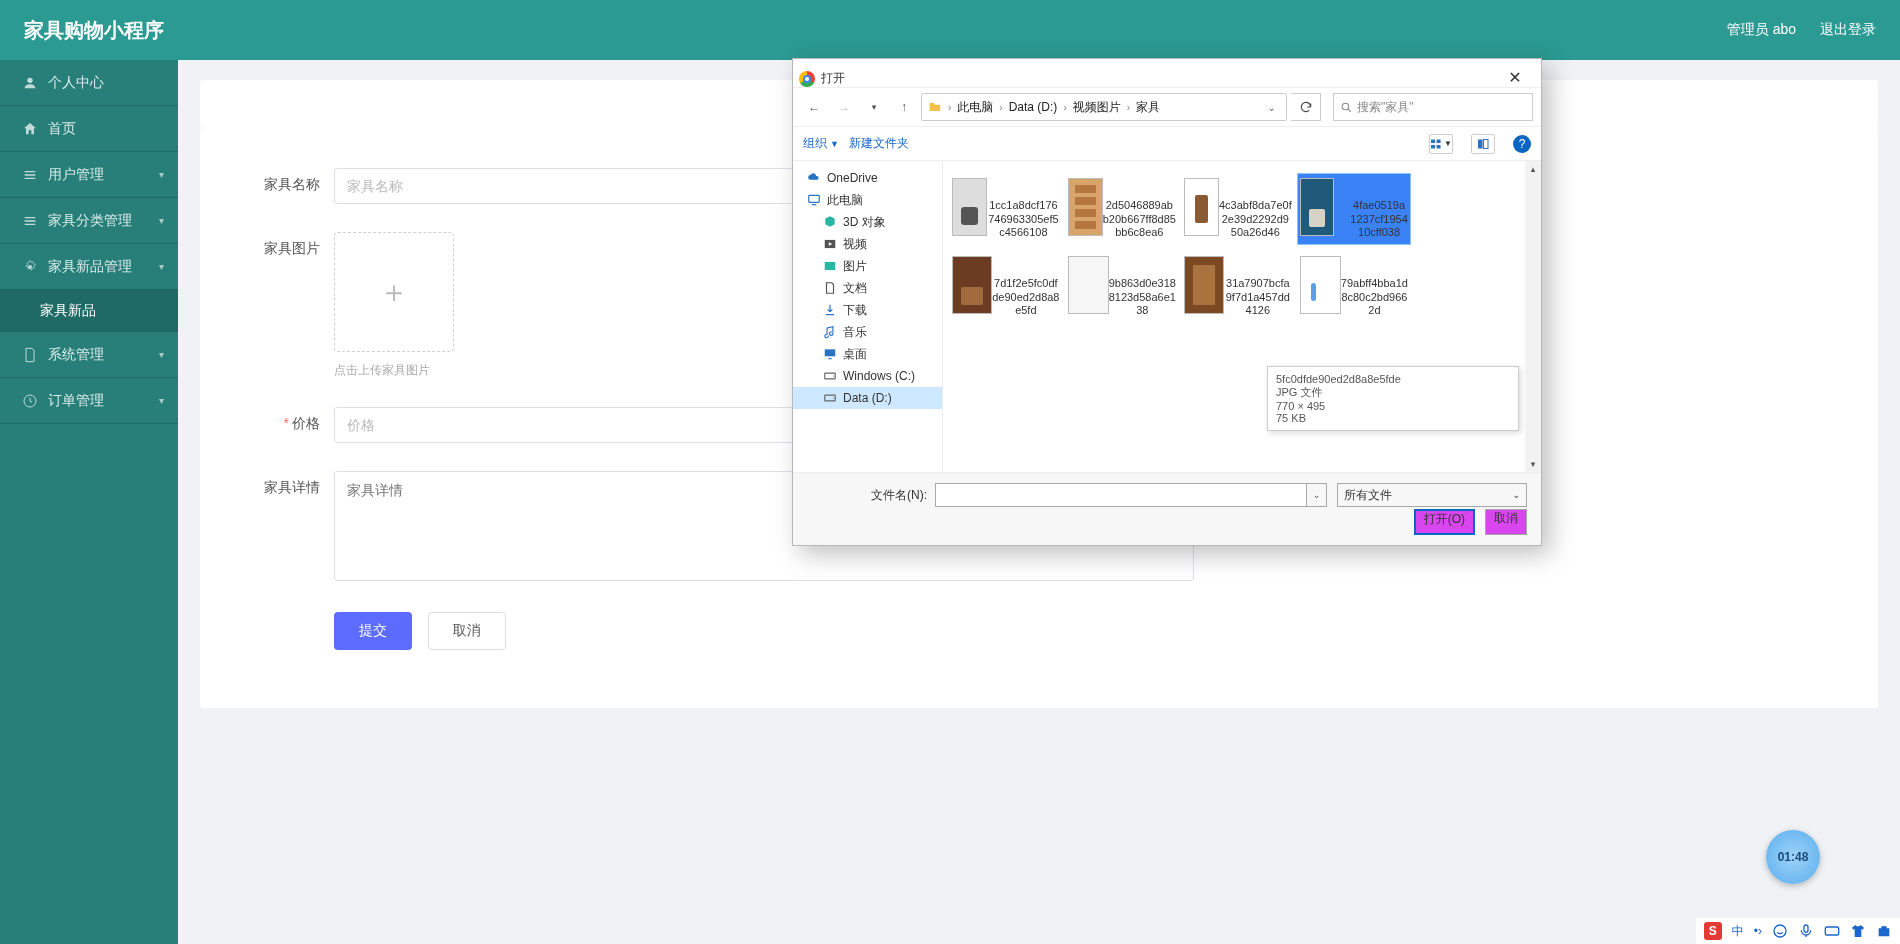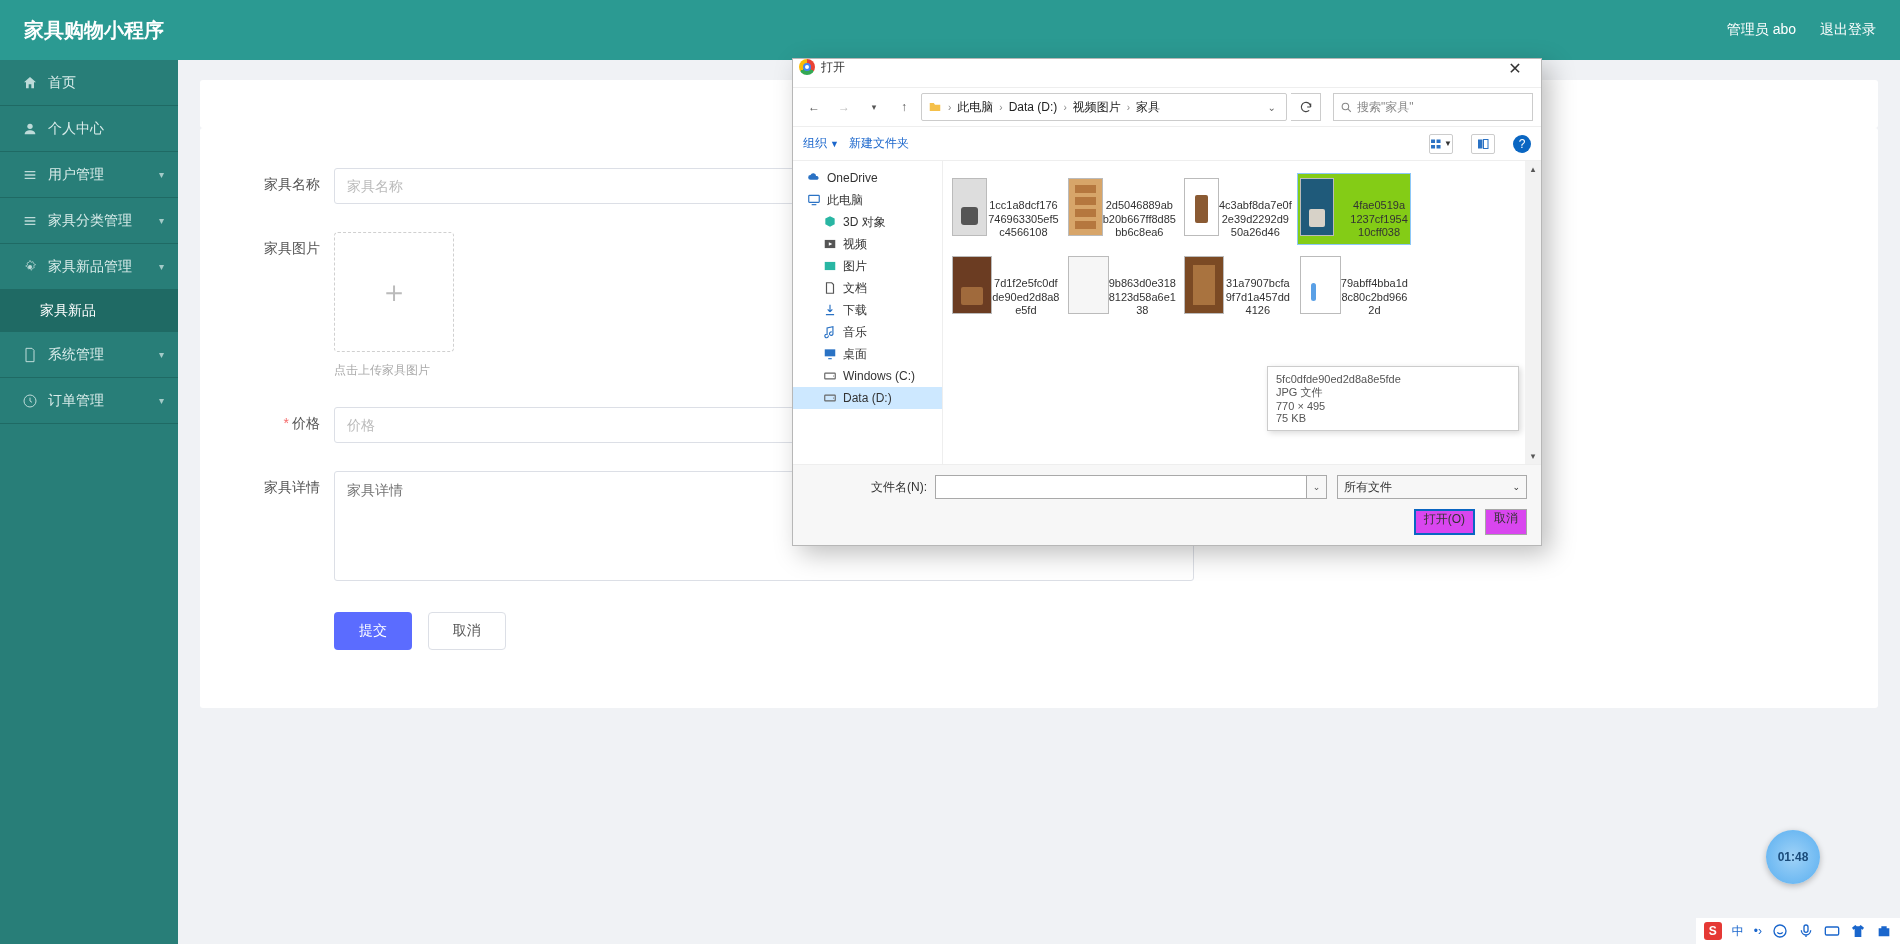--- a/index.html
+++ b/index.html
@@ -28,21 +28,21 @@
 .inp::placeholder { color: #bbb; }
 .ta { width: 100%; height: 110px; border: 1px solid #dcdfe6; border-radius: 3px; padding: 10px 12px; font-size: 14px; resize: none; }
 .upload { width: 120px; height: 120px; border: 1px dashed #d0d0d0; border-radius: 4px; display: flex; align-items: center; justify-content: center; font-size: 30px; color: #bbb; cursor: pointer; }
 .upload-hint { font-size: 12px; color: #aaa; margin-top: 10px; }
 .btn { display:inline-flex; align-items:center; justify-content:center; height: 38px; padding: 16px 24px; border-radius: 4px; font-size: 14px; cursor: pointer; border:1px solid transparent; }
 .btn-primary { background:#5b6cff; color:#fff; }
 .btn-default { background:#fff; color:#555; border-color:#dcdfe6; margin-left:12px; }
 
 
 .dialog { position: absolute; left: 792px; top: 58px; width: 750px; height: 488px; background:#fff; border:1px solid #b7b7b7; box-shadow: 8px 8px 24px rgba(0,0,0,.25); display:flex; flex-direction:column; }
-.dlg-title { height: 28px; display:flex; align-items:flex-start; padding:0 6px; font-size:12px;font-family:Liberation Serif, serif; }
+.dlg-title { height: 28px; display:flex; align-items:flex-end; padding:0 6px; font-size:12px;font-family:Liberation Serif, serif; }
 .dlg-title .chrome { width:16px; height:16px; margin-right:6px; border-radius:50%; background: conic-gradient(#ea4335 0 120deg,#34a853 120deg 240deg,#fbbc05 240deg 360deg); position:relative; }
 .dlg-title .chrome::after{content:""; position:absolute; inset:4px; background:#fff; border-radius:50%; border:2px solid #4285f4;}
 .dlg-title .close { margin-left:auto; width:40px; text-align:center; font-size:16px; cursor:pointer; }
 .dlg-nav { height: 40px; display:flex; align-items:center; padding: 0 8px; gap:4px; font-size:12px; border-top:1px solid #eee; border-bottom:1px solid #eee; }
 .navbtn { width:26px; height:26px; display:flex; align-items:center; justify-content:center; color:#555; cursor:pointer; border-radius:3px; }
 .navbtn.dis { color:#bbb; }
 .addr { flex:1; height:28px; border:1px solid #ccc; border-radius:2px; display:flex; align-items:center; padding:0 6px; gap:6px; }
 .crumb { color:#222; cursor:pointer; }
 .crumb-sep { color:#888; font-size:10px; }
 .addr-caret { margin-left:auto; color:#666; font-size:10px; padding:0 4px; cursor:pointer; }
@@ -58,21 +58,21 @@
 .toolbtn.help{ border:none; width:18px; height:18px; border-radius:50%; background:#0a66c2; color:#fff; font-size:12px; }
 .dlg-body { flex:1; display:flex; min-height:0; }
 .tree { width:150px; border-right:1px solid #eee; padding:6px 0; font-size:12px; overflow:hidden; }
 .tree-item { height:22px; display:flex; align-items:center; padding-left:14px; cursor:pointer; gap:6px; }
 .tree-item.deep { padding-left:30px; }
 .tree-item.sel { background:#cde8ff; }
 .tico { width:14px; height:14px; flex:none; }
 .files { flex:1; position:relative; overflow:hidden; }
 .files-scroll { position:absolute; inset:0 16px 0 0; overflow-y:auto; padding:12px 6px; display:flex; flex-wrap:wrap; gap:6px 2px; align-content:flex-start; }
 .file { width:114px; display:flex; flex-direction:row; align-items:flex-end; font-size:11px; text-align:center; cursor:pointer; padding:4px 2px; border:1px solid transparent; }
-.file.sel { background:#84cc16; border-color:#8cc7f7;gap:16px; }
+.file.sel { background:#3b82f6; border-color:#8cc7f7;gap:16px; }
 .thumb { width:86px; height:58px; background:#ddd; border:1px solid #bbb; margin-bottom:4px; overflow:hidden; position:relative; }
 .thumb.sofa-grey::after{content:"";position:absolute;left:8px;right:8px;bottom:10px;height:18px;background:#555;border-radius:3px;}
 .thumb.chair{background:#fafafa;}
 .thumb.chair::after{content:"";position:absolute;left:26px;top:14px;width:32px;height:28px;border:3px solid #7a4a25;border-radius:6px 6px 2px 2px;}
 .thumb.shelf{background:#d7a569;}
 .thumb.shelf::after{content:"";position:absolute;inset:6px;background:repeating-linear-gradient(#b5773e 0 8px,#d7a569 8px 12px);}
 .thumb.bed{background:#eee;}
 .thumb.bed::after{content:"";position:absolute;left:6px;right:6px;bottom:8px;height:20px;background:#ccc;border-radius:10px;}
 .thumb.cabinet{background:#fff;}
 .thumb.cabinet::after{content:"";position:absolute;left:10px;right:10px;top:16px;bottom:12px;background:#8a5a33;border-radius:2px;}
@@ -85,21 +85,21 @@
 .thumb.table::before{content:"";position:absolute;left:40px;top:26px;width:6px;height:20px;background:#555;}
 .thumb.ornate{background:#7b4a24;}
 .thumb.ornate::after{content:"";position:absolute;inset:8px;background:#a9733f;}
 .thumb.blue-sofa{background:#fff;}
 .thumb.blue-sofa::after{content:"";position:absolute;left:10px;right:24px;bottom:12px;height:18px;background:#5aa0e6;border-radius:8px;}
 .fname { line-height:1.25; word-break:break-all; max-height:45px; overflow:hidden; }
 .tooltip{ position:absolute; left:324px; top:205px; background:#fff; border:1px solid #ccc; padding:6px 8px; font-size:11px; color:#555; box-shadow:2px 2px 6px rgba(0,0,0,.15); pointer-events:none; width:252px; }
 .files-vscroll{ position:absolute; right:0; top:0; bottom:0; width:16px; background:#f2f2f2; }
 .files-vscroll .up,.files-vscroll .dn{ height:16px; display:flex; align-items:center; justify-content:center; font-size:9px; color:#555; cursor:pointer;}
 .files-vscroll .dn{ position:absolute; bottom:0; left:0; right:0;}
-.dlg-footer { border-top:1px solid #eee; padding:10px 14px; display:flex; flex-direction:column; gap:10px; background:#f7f7f7; }
+.dlg-footer { border-top:1px solid #eee; padding:10px 14px; display:flex; flex-direction:column; gap:2px; background:#f7f7f7; }
 .foot-row { display:flex; align-items:center; }
 .foot-label { width:120px; text-align:right; font-size:12px; margin-right:8px; }
 .foot-input { flex:1; height:24px; border:1px solid #a9a9a9; background:#fff; padding:0 6px; font-size:12px; }
 .foot-filter { width:190px; height:24px; border:1px solid #a9a9a9; margin-left:10px; display:flex; align-items:center; padding:0 6px; font-size:12px; cursor:pointer; }
 .foot-filter .car{ margin-left:auto; font-size:9px; }
 .foot-input-caret{ width:20px; text-align:center; font-size:9px; color:#555; border:1px solid #a9a9a9; border-left:none; height:24px; line-height:22px; cursor:pointer; }
 .foot-btns { display:flex; justify-content:flex-end; gap:10px; }
 .winbtn { height:26px; padding:0 8px; border:1px solid #a6a6a6; background:#d946ef; font-size:12px; cursor:pointer; }
 .winbtn.primary{ border:2px solid #0a66c2; }
 
@@ -118,30 +118,30 @@
 <div class="topbar">
   <span>家具购物小程序</span>
   <span class="spacer"></span>
   <span class="userinfo">管理员 abo</span>
   <span class="logout">退出登录</span>
 </div>
 
 <div class="sidebar">
   <div class="side-item">
     <svg class="side-icon" viewBox="0 0 24 24" fill="#d9ecea">
-        <path d="M12 3l9 8h-3v9h-4v-6H10v6H6v-9H3z"></path>
-      </svg>
-    <span>首页</span>
-  </div>
-  <div class="side-item">
-    <svg class="side-icon" viewBox="0 0 24 24" fill="#d9ecea">
         <circle cx="12" cy="8" r="4"></circle>
         <path d="M4 20c0-4 4-6 8-6s8 2 8 6z"></path>
       </svg>
     <span>个人中心</span>
+  </div>
+  <div class="side-item">
+    <svg class="side-icon" viewBox="0 0 24 24" fill="#d9ecea">
+        <path d="M12 3l9 8h-3v9h-4v-6H10v6H6v-9H3z"></path>
+      </svg>
+    <span>首页</span>
   </div>
   <div class="side-item">
     <svg class="side-icon" viewBox="0 0 24 24" fill="#d9ecea">
         <path d="M4 6h16v2H4zM4 11h16v2H4zM4 16h16v2H4z"></path>
       </svg>
     <span>用户管理</span>
     <span class="side-caret">▾</span>
   </div>
   <div class="side-item">
     <svg class="side-icon" viewBox="0 0 24 24" fill="#d9ecea">

